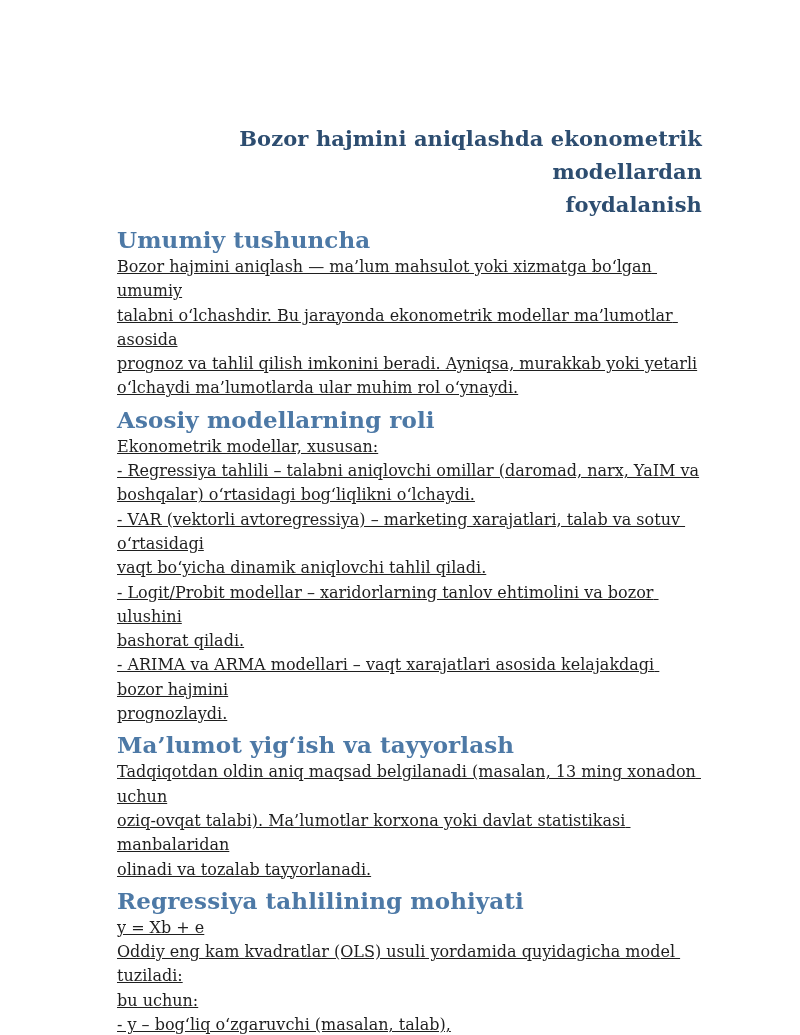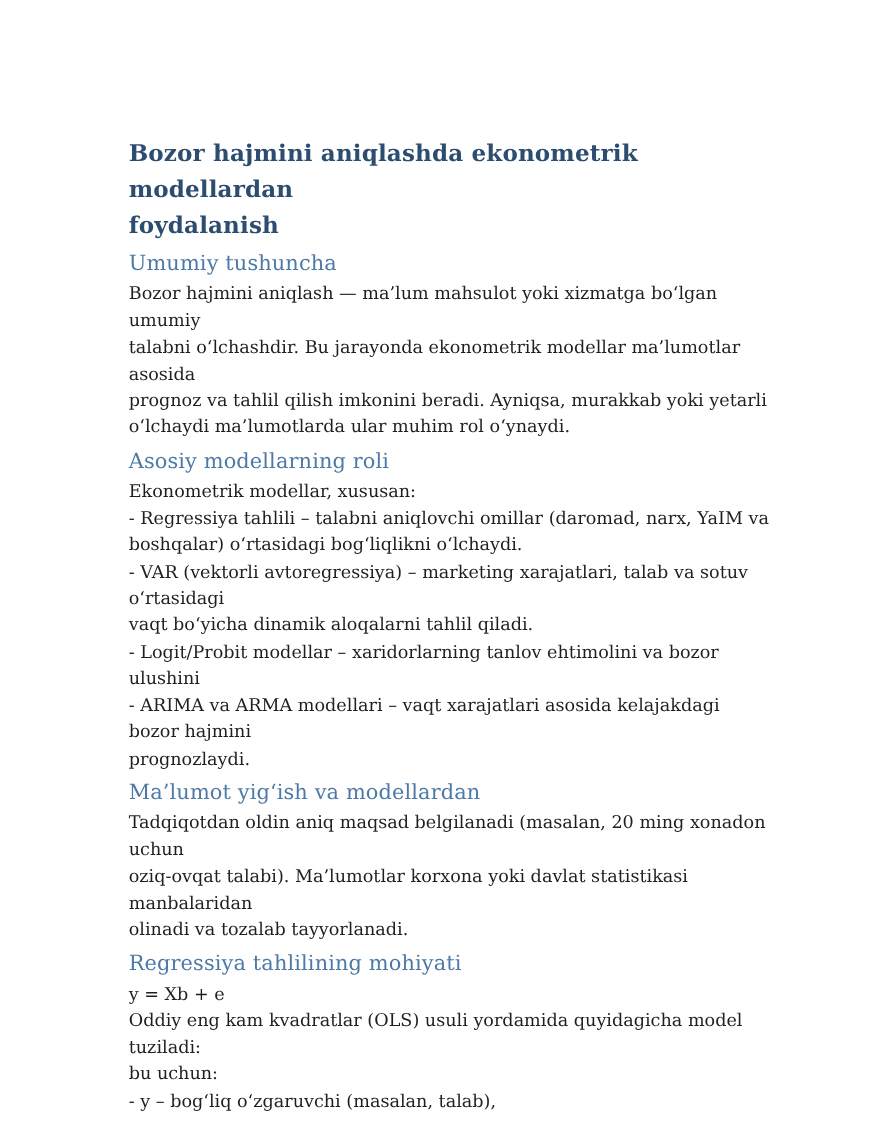--- a/index.html
+++ b/index.html
@@ -25,34 +25,35 @@
     width: 585px;
   }
   .doc-title {
     margin: 0 0 0 0;
     font-size: 21px;
     font-weight: 700;
     line-height: 33px;
     color: var(--title);
     letter-spacing: 0.1px;
   }
-  .doc-title .title-line { display: block; }
+  .doc-title .title-line { display: block; text-align: right; }
   .section-heading {
     margin: 6px 0 3px 0;
-    font-size: 19px;
-    font-weight: 400;
+    font-size: 23px;
+    font-weight: 700;
     line-height: 25px;
     color: var(--heading);
     letter-spacing: 0.1px;
   }
   .section-body { margin: 0; }
   .text-line {
     font-size: 16px;
     line-height: 24.3px;
     white-space: pre-wrap;
+    text-decoration: underline;
   }
 </style>
 </head>
 <body>
 
 <div class="page">
   <h1 class="doc-title">
     <span class="title-line">Bozor hajmini aniqlashda ekonometrik modellardan</span>
     <span class="title-line">foydalanish</span>
   </h1>
@@ -67,31 +68,32 @@
         </div>
   </section>
 
   <section class="section">
     <h2 class="section-heading">Asosiy modellarning roli</h2>
     <div class="section-body">
           <div class="text-line">Ekonometrik modellar, xususan:</div>
           <div class="text-line">- Regressiya tahlili – talabni aniqlovchi omillar (daromad, narx, YaIM va</div>
           <div class="text-line">boshqalar) oʻrtasidagi bogʻliqlikni oʻlchaydi.</div>
           <div class="text-line">- VAR (vektorli avtoregressiya) – marketing xarajatlari, talab va sotuv oʻrtasidagi</div>
-          <div class="text-line">vaqt boʻyicha dinamik aloqalarni tahlil qiladi.</div>
+          <div class="text-line">vaqt boʻyicha dinamik aniqlovchi tahlil qiladi.</div>
           <div class="text-line">- Logit/Probit modellar – xaridorlarning tanlov ehtimolini va bozor ulushini</div>
+          <div class="text-line">bashorat qiladi.</div>
           <div class="text-line">- ARIMA va ARMA modellari – vaqt xarajatlari asosida kelajakdagi bozor hajmini</div>
           <div class="text-line">prognozlaydi.</div>
         </div>
   </section>
 
   <section class="section">
-    <h2 class="section-heading">Ma’lumot yigʻish va modellardan</h2>
+    <h2 class="section-heading">Ma’lumot yigʻish va tayyorlash</h2>
     <div class="section-body">
-          <div class="text-line">Tadqiqotdan oldin aniq maqsad belgilanadi (masalan, 20 ming xonadon uchun</div>
+          <div class="text-line">Tadqiqotdan oldin aniq maqsad belgilanadi (masalan, 13 ming xonadon uchun</div>
           <div class="text-line">oziq-ovqat talabi). Ma’lumotlar korxona yoki davlat statistikasi manbalaridan</div>
           <div class="text-line">olinadi va tozalab tayyorlanadi.</div>
         </div>
   </section>
 
   <section class="section">
     <h2 class="section-heading">Regressiya tahlilining mohiyati</h2>
     <div class="section-body">
           <div class="text-line">y = Xb + e</div>
           <div class="text-line">Oddiy eng kam kvadratlar (OLS) usuli yordamida quyidagicha model tuziladi:</div>

